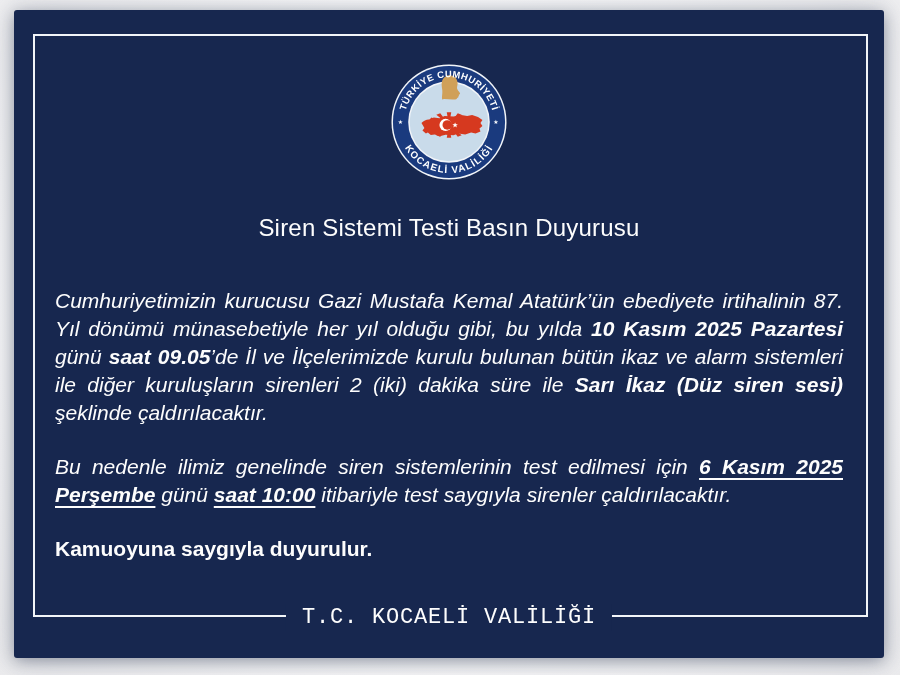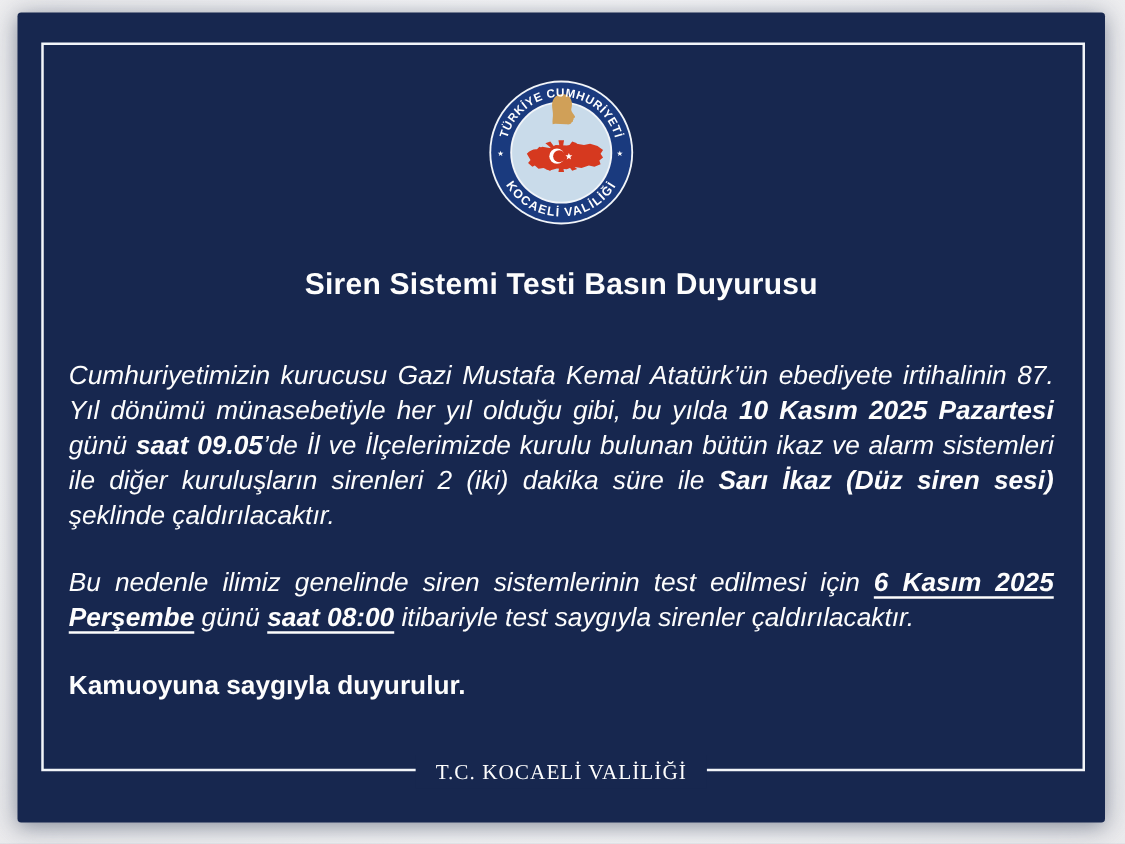--- a/index.html
+++ b/index.html
@@ -23,38 +23,38 @@
     border:2px solid var(--frame-border,#f2f5f9);
     pointer-events:none;
   }
   .seal{
     position:absolute;top:53px;left:50%;transform:translateX(-50%);
     width:118px;height:118px;
   }
   .title{
     position:absolute;top:204px;left:0;right:0;
     text-align:center;
-    font-size:24px;font-weight:bold;letter-spacing:.2px;
+    font-size:24px;font-weight:normal;letter-spacing:.2px;
     color:var(--text,#fdfdfd);
   }
   .body{
     position:absolute;top:277px;left:41px;right:41px;
     font-size:21px;line-height:28px;
     color:var(--text,#fdfdfd);
   }
   .body p{margin:0 0 26px 0;}
   .body p.justify{text-align:justify;font-style:italic;}
   .b{font-weight:bold;text-align:center;}
   .u{text-decoration:underline;text-decoration-thickness:2px;text-underline-offset:4px;}
   .footer-label{
     position:absolute;top:594px;left:50%;transform:translateX(-50%);
     background:var(--card-bg,#17274f);
     padding:0 16px;white-space:nowrap;
-    font-family:Liberation Serif, serif;
-    font-size:17px;line-height:27px;letter-spacing:.8px;
+    font-family:Liberation Mono, monospace;
+    font-size:22px;line-height:27px;letter-spacing:.8px;
     color:var(--text,#fdfdfd);
   }
 </style>
 </head>
 <body>
 
 <div class="page">
   <div class="card">
 
     <div class="frame"></div>
@@ -105,20 +105,20 @@
         <textPath href="#arcBot" startOffset="50%" text-anchor="middle">KOCAELİ VALİLİĞİ</textPath>
       </text>
       <text x="8" y="62.5" font-size="6" fill="#ffffff">★</text>
       <text x="105" y="62.5" font-size="6" fill="#ffffff">★</text>
     </svg>
 
     <div class="title">Siren Sistemi Testi Basın Duyurusu</div>
 
     <div class="body">
         <p class="justify"><span>Cumhuriyetimizin kurucusu Gazi Mustafa Kemal Atatürk’ün ebediyete irtihalinin 87. Yıl dönümü münasebetiyle her yıl olduğu gibi, bu yılda </span><span class="b">10 Kasım 2025 Pazartesi</span><span> günü </span><span class="b">saat 09.05</span><span>’de İl ve İlçelerimizde kurulu bulunan bütün ikaz ve alarm sistemleri ile diğer kuruluşların sirenleri 2 (iki) dakika süre ile </span><span class="b">Sarı İkaz (Düz siren sesi)</span><span> şeklinde çaldırılacaktır.</span></p>
-        <p class="justify"><span>Bu nedenle ilimiz genelinde siren sistemlerinin test edilmesi için </span><span class="b u">6 Kasım 2025 Perşembe</span><span> günü </span><span class="b u">saat 08:00</span><span> itibariyle test saygıyla sirenler çaldırılacaktır.</span></p>
+        <p class="justify"><span>Bu nedenle ilimiz genelinde siren sistemlerinin test edilmesi için </span><span class="b u">6 Kasım 2025 Perşembe</span><span> günü </span><span class="b u">saat 10:00</span><span> itibariyle test saygıyla sirenler çaldırılacaktır.</span></p>
         <p class=""><span class="b">Kamuoyuna saygıyla duyurulur.</span></p>
       </div>
 
     <div class="footer-label">T.C. KOCAELİ VALİLİĞİ</div>
 
   </div>
 </div>
 
 </body></html>

